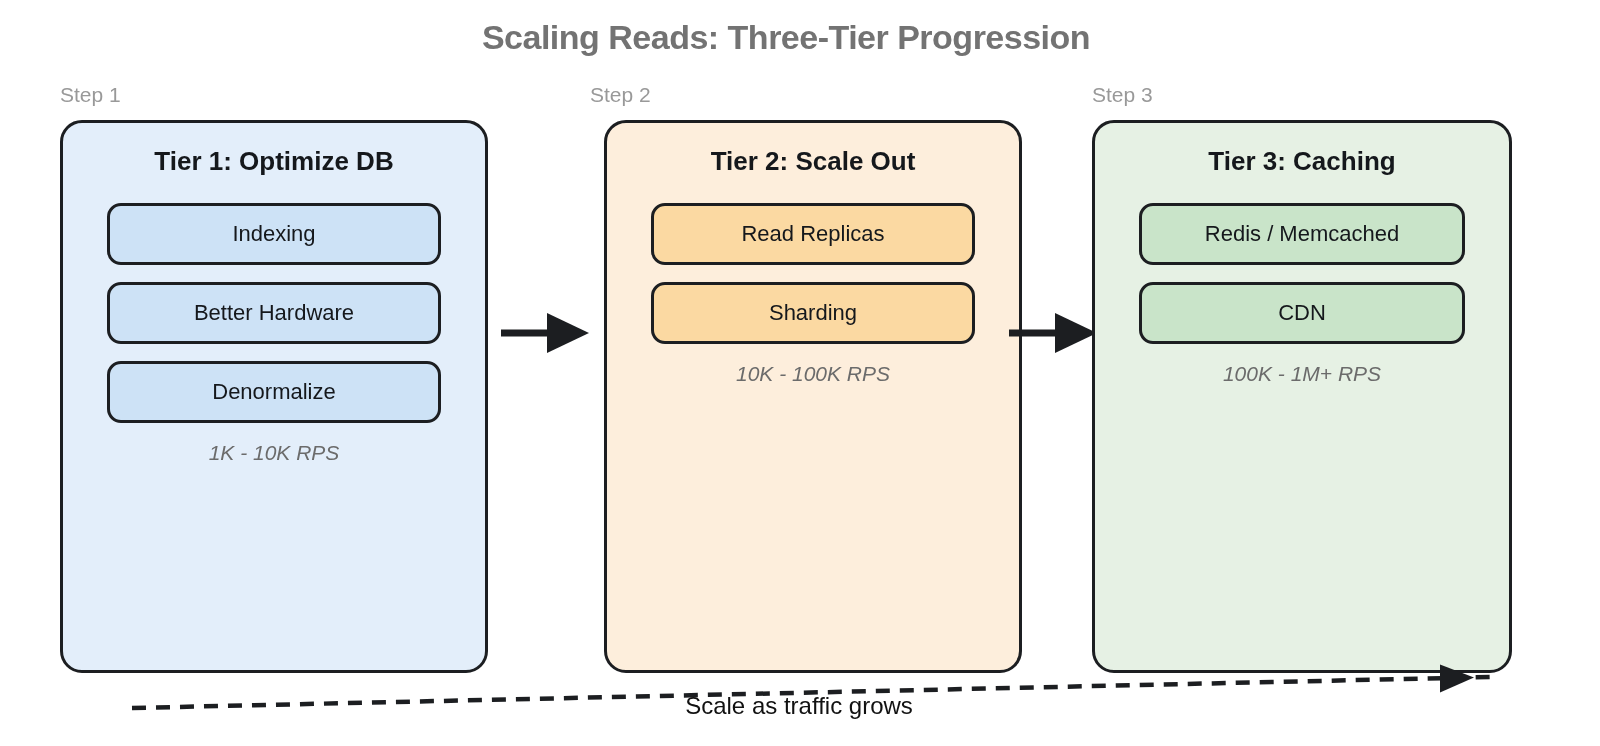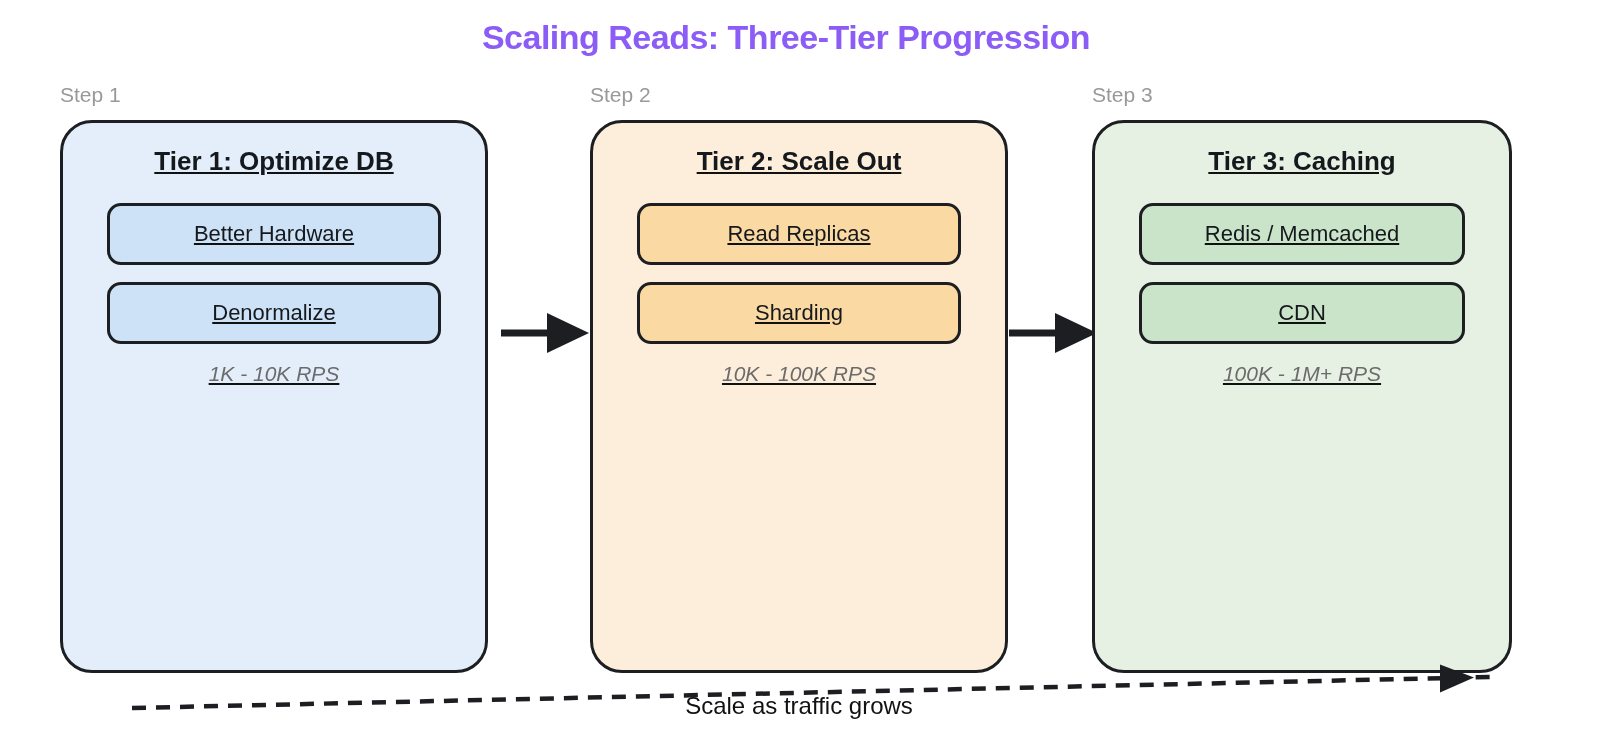--- a/index.html
+++ b/index.html
@@ -14,40 +14,39 @@
   }
 
   .page-title {
     position: absolute;
     left: 0; top: 18px;
     width: 1572px;
     text-align: center;
     font-size: 34px;
     font-weight: bold;
     letter-spacing: -0.5px;
-    color: #8b5cf6;
+    color: #737373;
   }
 
   .step-label {
     position: absolute;
     top: 83px;
     text-align: left;
     font-size: 21px;
     color: var(--step-color, #999999);
   }
 
   .tier-card {
     position: absolute;
     top: 120px;
     height: 553px;
     box-sizing: border-box;
     border: 3px solid var(--line, #1c1e21);
-    border-radius: 32px;
+    border-radius: 22px;
     background: var(--card-bg, #eeeeee);
-    text-decoration: underline;
   }
 
   .tier-title {
     margin-top: 22px;
     text-align: center;
     font-size: 26px;
     font-weight: bold;
     line-height: 32px;
     color: #15181c;
     margin-bottom: 26px;
@@ -115,31 +114,32 @@
 <div id="canvas" style="--step-color: #999999; --rps-color: #6b6b6b; --watermark-color: #c6c6c6; background: rgb(255, 255, 255);">
 
   <div class="page-title">Scaling Reads: Three-Tier Progression</div>
 
   <div class="step-label" style="left:60px;width:428px;">Step 1</div>
   <div class="step-label" style="left:590px;width:418px;">Step 2</div>
   <div class="step-label" style="left:1092px;width:420px;">Step 3</div>
 
   <div class="tier-card" style="left: 60px; width: 428px; --card-bg: #e3eefa; --item-bg: #cde2f6; --line: #1c1e21;">
     <div class="tier-title">Tier 1: Optimize DB</div>
+    <div class="tier-item">Indexing</div>
     <div class="tier-item">Better Hardware</div>
     <div class="tier-item">Denormalize</div>
     <div class="tier-rps">1K - 10K RPS</div>
   </div>
 
   <svg class="flow-arrow" style="left:501px;" viewBox="0 0 90 44">
     <rect x="0" y="18.5" width="50" height="7" fill="#1c1e21"></rect>
     <polygon points="46,2 88,22 46,42" fill="#1c1e21"></polygon>
   </svg>
 
-  <div class="tier-card" style="left: 590px; width: 418px; --card-bg: #fdeedc; --item-bg: #fbd9a2; --line: #1c1e21;">
+  <div class="tier-card" style="left: 604px; width: 418px; --card-bg: #fdeedc; --item-bg: #fbd9a2; --line: #1c1e21;">
     <div class="tier-title">Tier 2: Scale Out</div>
     <div class="tier-item">Read Replicas</div>
     <div class="tier-item">Sharding</div>
     <div class="tier-rps">10K - 100K RPS</div>
   </div>
 
   <svg class="flow-arrow" style="left:1009px;" viewBox="0 0 90 44">
     <rect x="0" y="18.5" width="50" height="7" fill="#1c1e21"></rect>
     <polygon points="46,2 88,22 46,42" fill="#1c1e21"></polygon>
   </svg>

